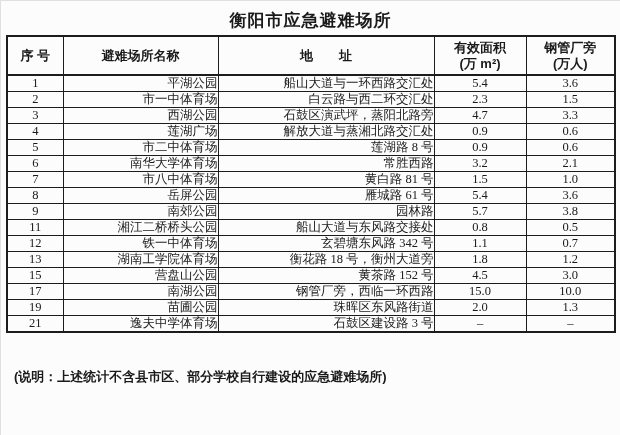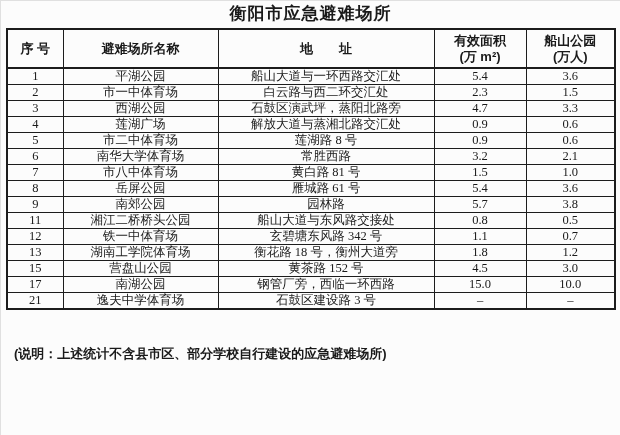--- a/index.html
+++ b/index.html
@@ -17,21 +17,21 @@
     height: 435px;
     box-sizing: border-box;
     border-top: 1px solid #e0e0e0;
     border-left: 1px solid #e0e0e0;
   }
   .title {
     text-align: center;
     font-weight: bold;
     font-size: 17px;
     line-height: 24px;
-    padding-top: 1px;
+    padding-top: 8px;
     letter-spacing: 1px;
     font-family: "Liberation Sans", "DejaVu Sans", sans-serif;
   }
   table.shelters {
     border-collapse: collapse;
     table-layout: fixed;
     width: 610px;
     margin: 2px 0 17px 5px;
     border: 2px solid #1c1c1c;
   }
@@ -56,21 +56,21 @@
     font-family: "Liberation Sans", "DejaVu Sans", sans-serif;
   }
   thead th .hline { line-height: 16px; }
   tbody td {
     height: 15px;
     line-height: 15px;
     font-size: 12.5px;
     vertical-align: middle;
   }
   td.center { text-align: center; }
-  td.left   { text-align: center; }
+  td.left   { text-align: right; }
   .note {
     font-size: 13px;
     font-weight: bold;
     padding: 18px 0 0 13px;
     font-family: "Liberation Sans", "DejaVu Sans", sans-serif;
   }
 </style>
 </head>
 <body>
 
@@ -95,21 +95,21 @@
           <div class="hline">避难场所名称</div>
         </th>
         <th>
           <div class="hline">地　　址</div>
         </th>
         <th>
           <div class="hline">有效面积</div>
           <div class="hline">(万 m²)</div>
         </th>
         <th>
-          <div class="hline">船山公园</div>
+          <div class="hline">钢管厂旁</div>
           <div class="hline">(万人)</div>
         </th>
       </tr>
     </thead>
     <tbody id="table-body">
   <tr>
     <td class="center">1</td>
     <td class="left">平湖公园</td>
     <td class="left">船山大道与一环西路交汇处</td>
     <td class="center">5.4</td>
@@ -217,20 +217,27 @@
 
   <tr>
     <td class="center">17</td>
     <td class="left">南湖公园</td>
     <td class="left">钢管厂旁，西临一环西路</td>
     <td class="center">15.0</td>
     <td class="center">10.0</td>
   </tr>
 
 
+  <tr>
+    <td class="center">19</td>
+    <td class="left">苗圃公园</td>
+    <td class="left">珠晖区东风路街道</td>
+    <td class="center">2.0</td>
+    <td class="center">1.3</td>
+  </tr>
 
 
   <tr>
     <td class="center">21</td>
     <td class="left">逸夫中学体育场</td>
     <td class="left">石鼓区建设路 3 号</td>
     <td class="center">–</td>
     <td class="center">–</td>
   </tr>
 </tbody>

